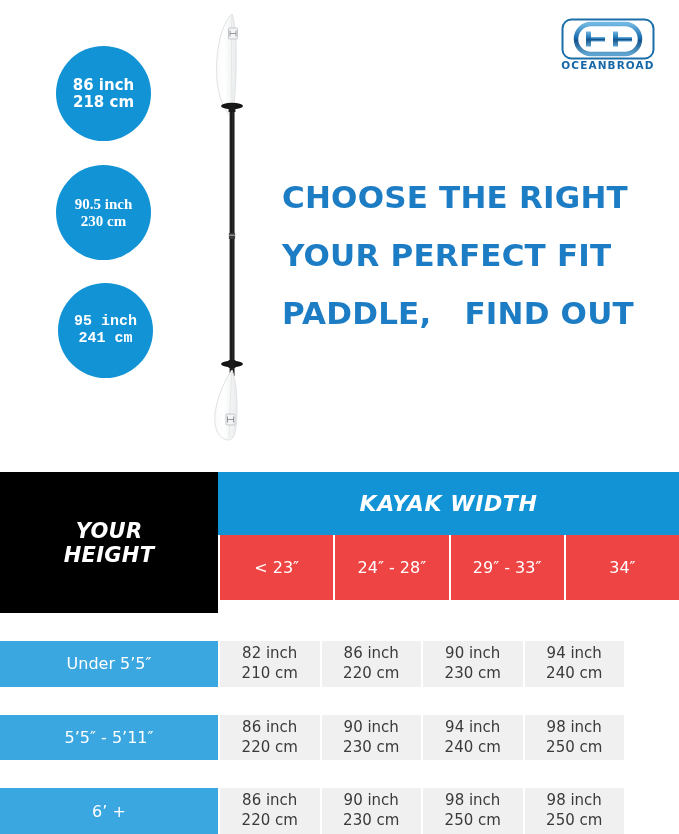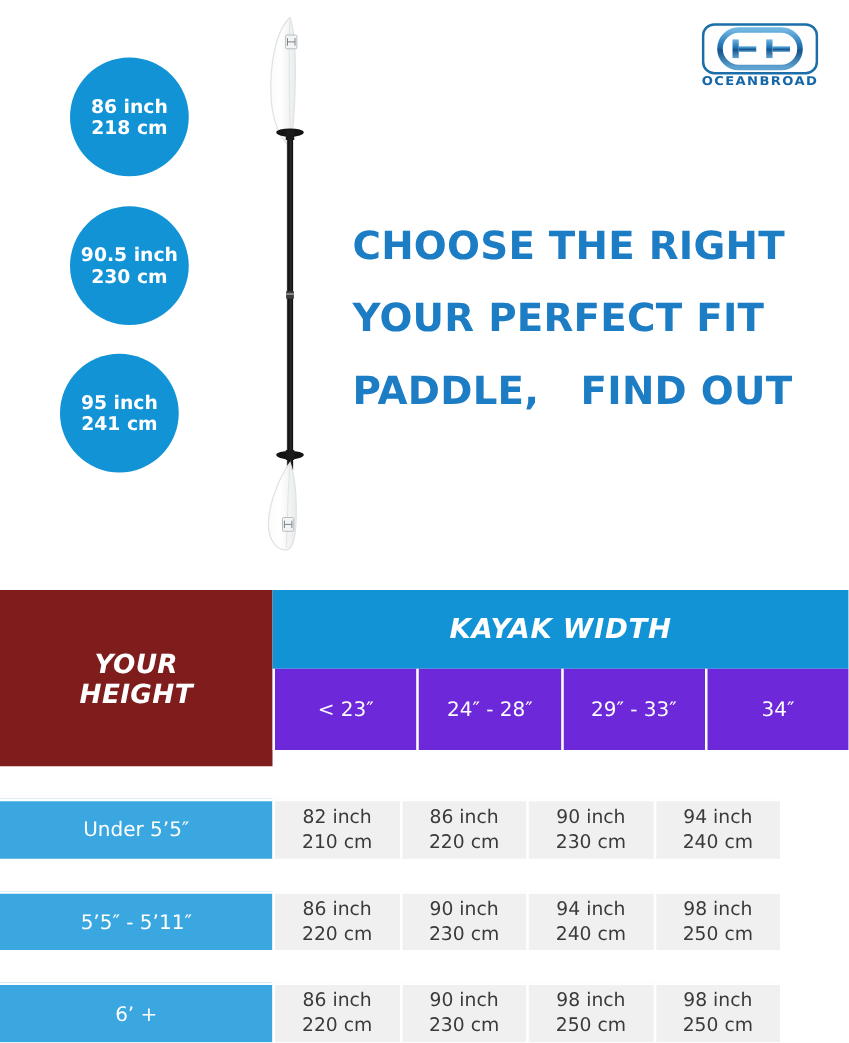--- a/index.html
+++ b/index.html
@@ -19,46 +19,46 @@
     font-size:10.5px;font-weight:bold;letter-spacing:1.1px;color:#1567a8;
     transform:scaleY(0.92);}
 
   
   .circle{position:absolute;border-radius:50%;background:#1193D6;
     display:flex;flex-direction:column;align-items:center;justify-content:center;
     color:#ffffff;font-weight:bold;line-height:1.12;text-align:center;}
   .circle .l1{font-size:15px;}
   .circle .l2{font-size:15px;}
   #circle-0{left:56px;top:46px;width:95px;height:95px;}
-  #circle-1{left:56px;top:165px;width:95px;height:95px;}
-  #circle-2{left:48px;top:283px;width:95px;height:95px;}
+  #circle-1{left:56px;top:165px;width:95px;height:95px;font-family:Liberation Serif, serif;}
+  #circle-2{left:58px;top:283px;width:95px;height:95px;font-family:Liberation Mono, monospace;}
 
   
   .paddle{position:absolute;left:185px;top:8px;width:96px;height:440px;}
 
   
   .headline{position:absolute;left:282px;top:157px;width:390px;
     color:#1C7CC4;font-weight:bold;font-size:31px;line-height:35px;
     letter-spacing:0.2px;}
   .headline div{white-space:pre;margin-top:23px;}
 
   
   .table{position:absolute;left:0px;top:472px;width:679px;height:362px;
     display:flex;flex-direction:column;}
   .thead{display:flex;height:141px;}
-  .th-left{width:218px;background:#7f1d1d;display:flex;align-items:center;
+  .th-left{width:218px;background:#000000;display:flex;align-items:center;
     justify-content:center;color:#fff;}
   .th-left .txt{font-style:italic;font-weight:bold;font-size:21px;
     line-height:24px;text-align:center;letter-spacing:0.3px;}
   .th-right{width:461px;display:flex;flex-direction:column;}
   .th-top{height:63px;background:#1193D6;display:flex;align-items:center;
     justify-content:center;color:#fff;font-style:italic;font-weight:bold;
     font-size:22px;letter-spacing:0.6px;text-align:right;}
   .th-sub{height:65px;display:flex;}
-  .th-sub .sc{flex:1 1 0;background:#6d28d9;display:flex;align-items:center;
+  .th-sub .sc{flex:1 1 0;background:#ef4444;display:flex;align-items:center;
     justify-content:center;color:#ffffff;font-size:16px;
     border-left:2px solid #ffffff;box-sizing:border-box;}
   .th-sub .sc:first-child{border-left:2px solid #ffffff;}
 
   .trow{display:flex;flex:1 1 0;margin-top:26px;}
   .td-label{width:218px;background:#3BA7E0;display:flex;align-items:center;
     justify-content:center;color:#ffffff;font-size:16px;
     border-top:2px solid #ffffff;box-sizing:border-box;}
   .td-cells{width:406px;display:flex;border-radius:21px;}
   .td{flex:1 1 0;background:#F0F0F0;display:flex;flex-direction:column;

